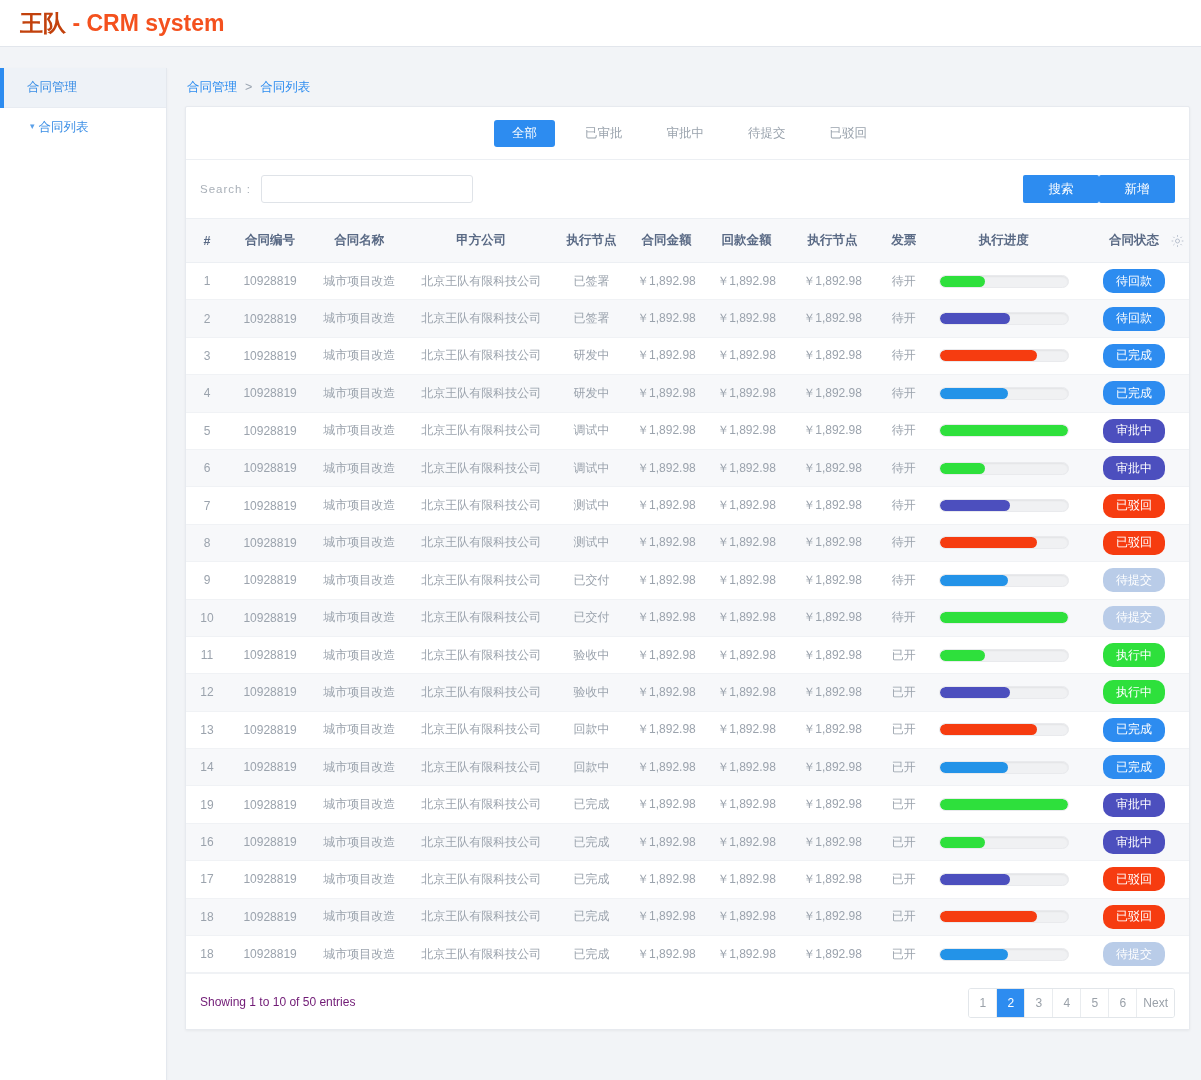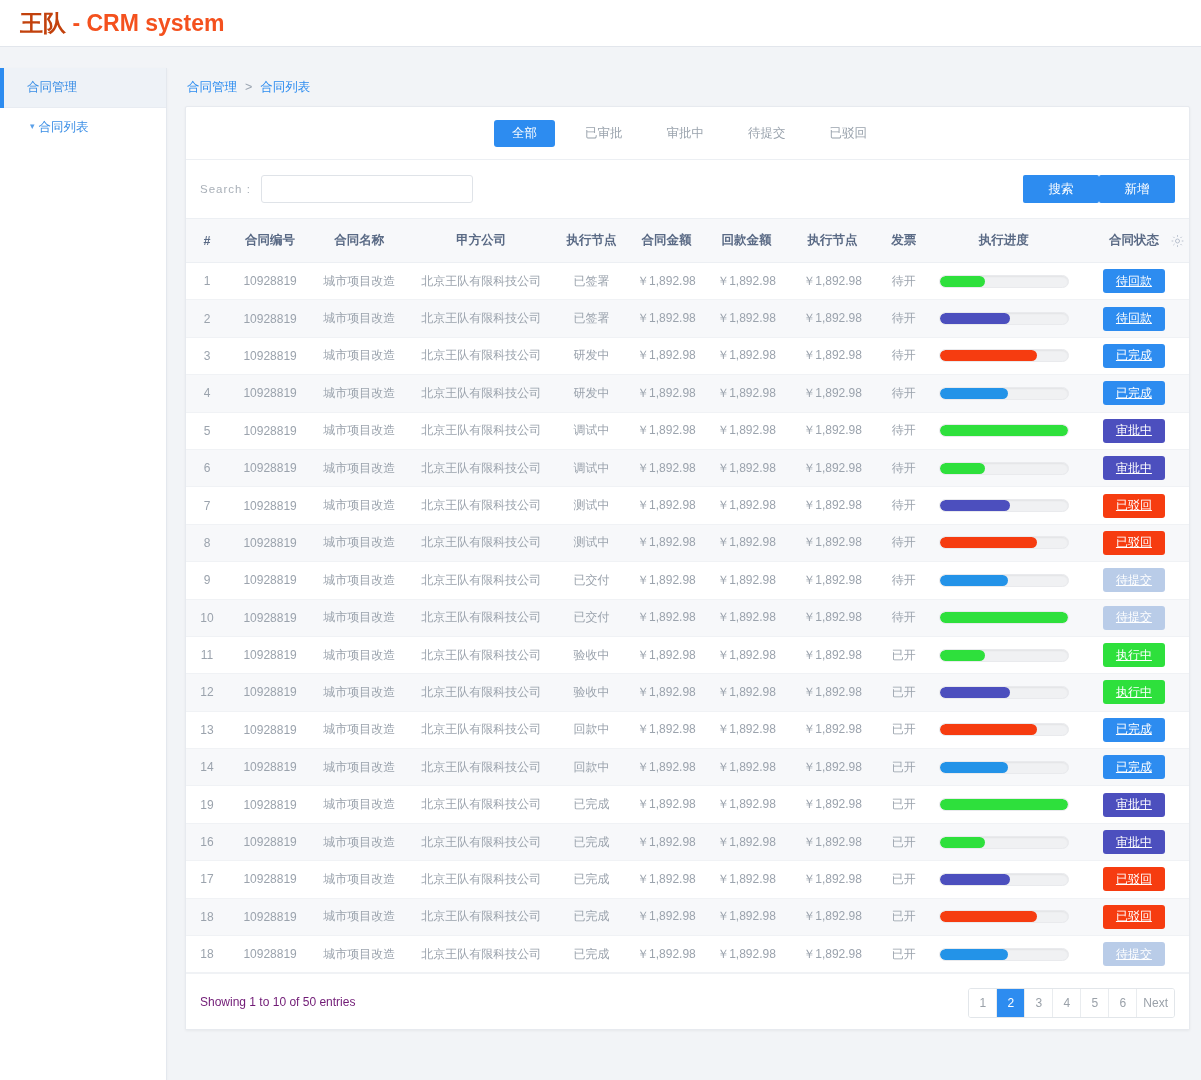--- a/index.html
+++ b/index.html
@@ -212,24 +212,23 @@
   }
   .pfill {
     height: 100%;
     border-radius: 7px;
   }
 
   
   .badge {
     display: inline-flex; align-items: center; justify-content: center;
     width: 62px; height: 24px;
-    border-radius: 3px;
+    border-radius: 10px;
     color: #ffffff;
     font-size: 12px;
-    text-decoration: underline;
   }
 
   
   .foot {
     height: 56px;
     position: relative;
     display: flex; align-items: center;
     padding: 0 14px;
     border-top: 1px solid #f0f2f5;
     background: #ffffff;

